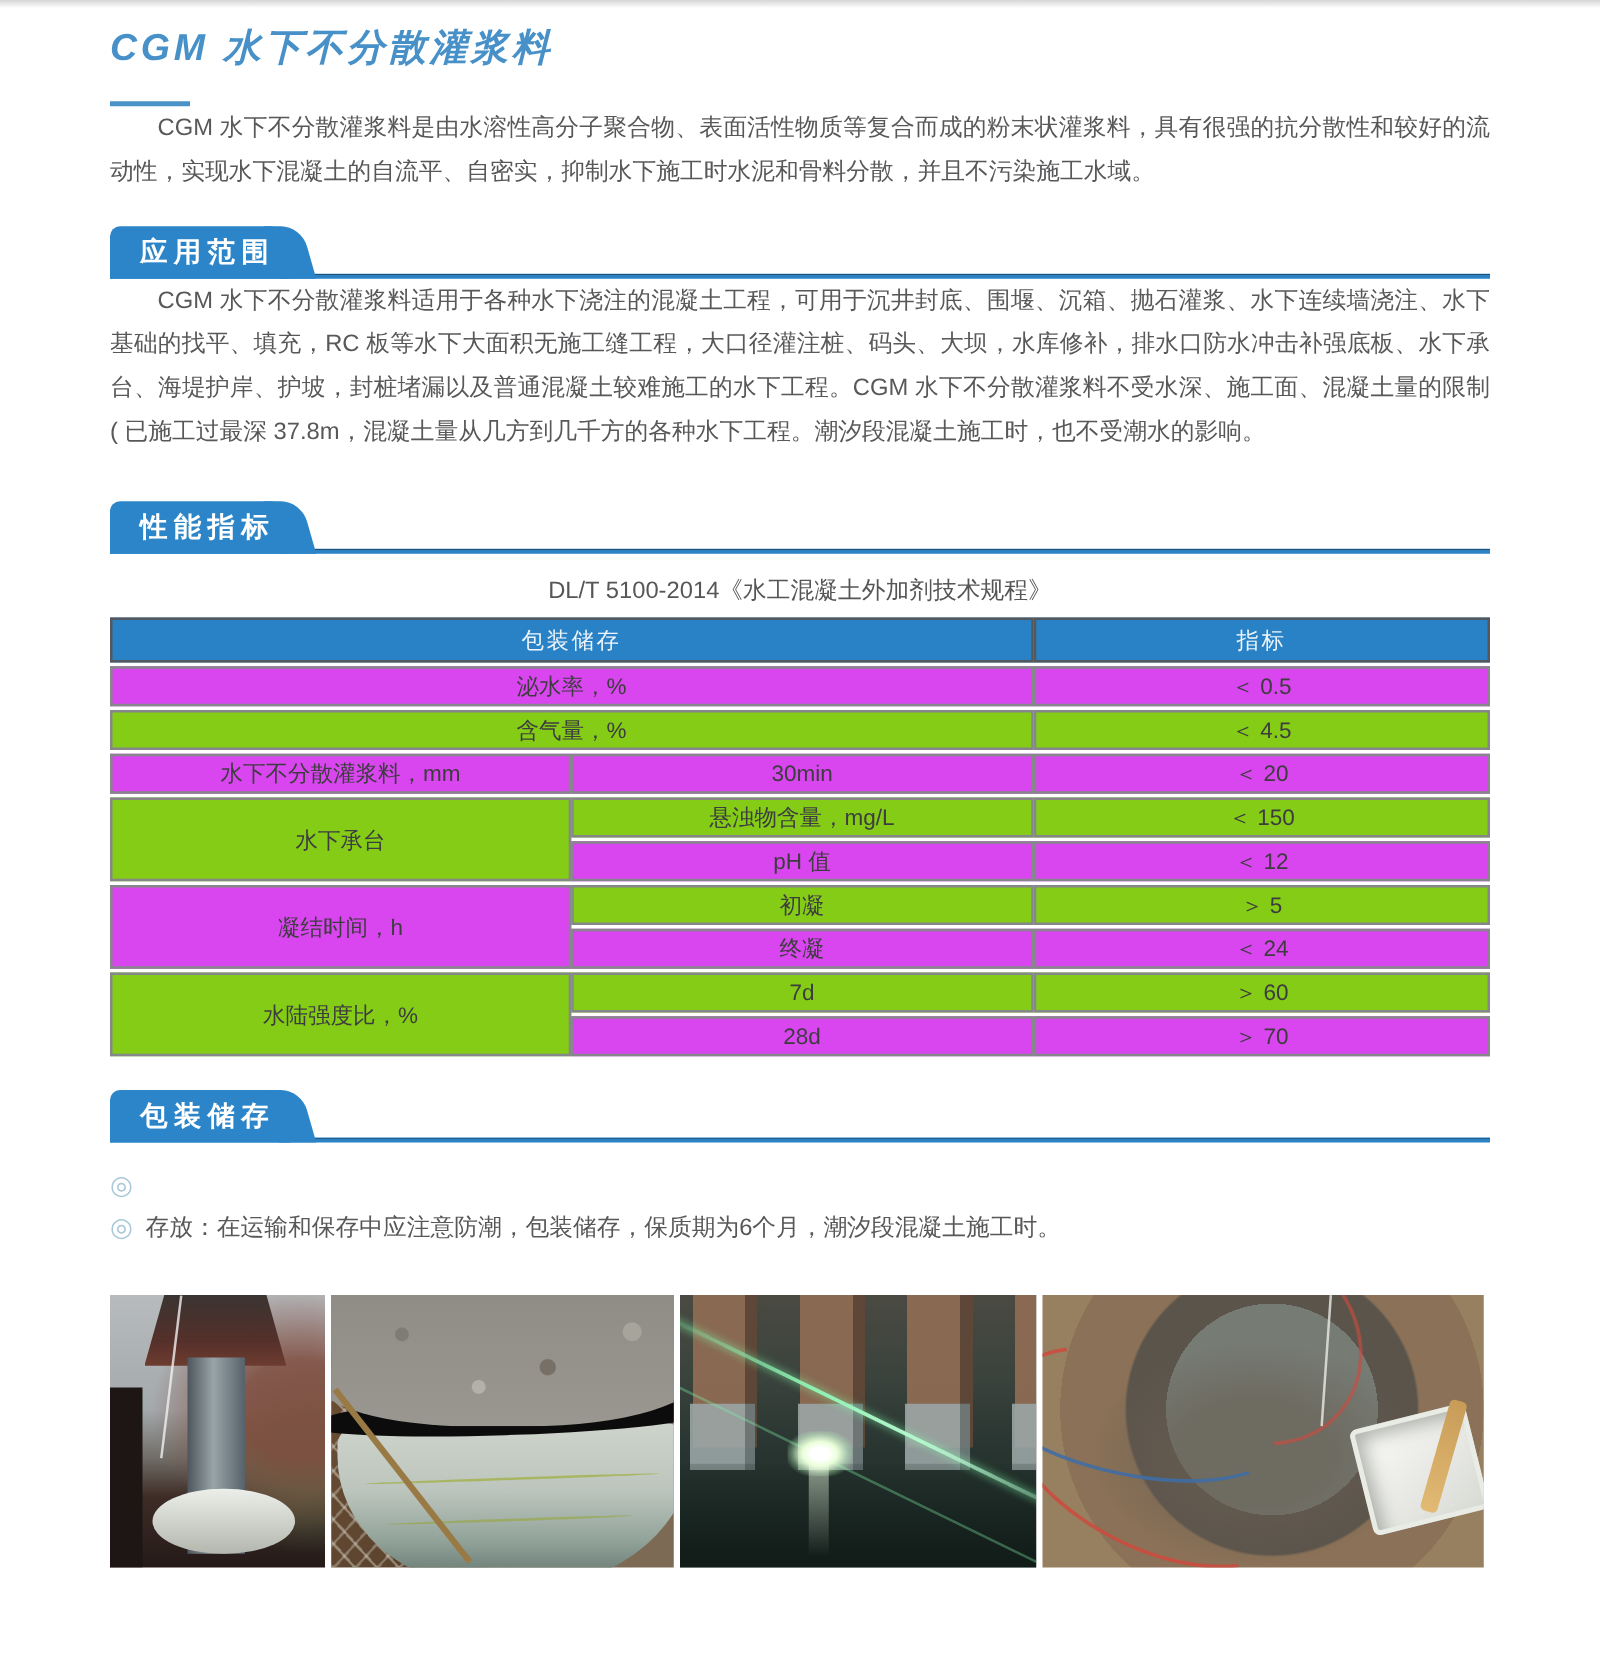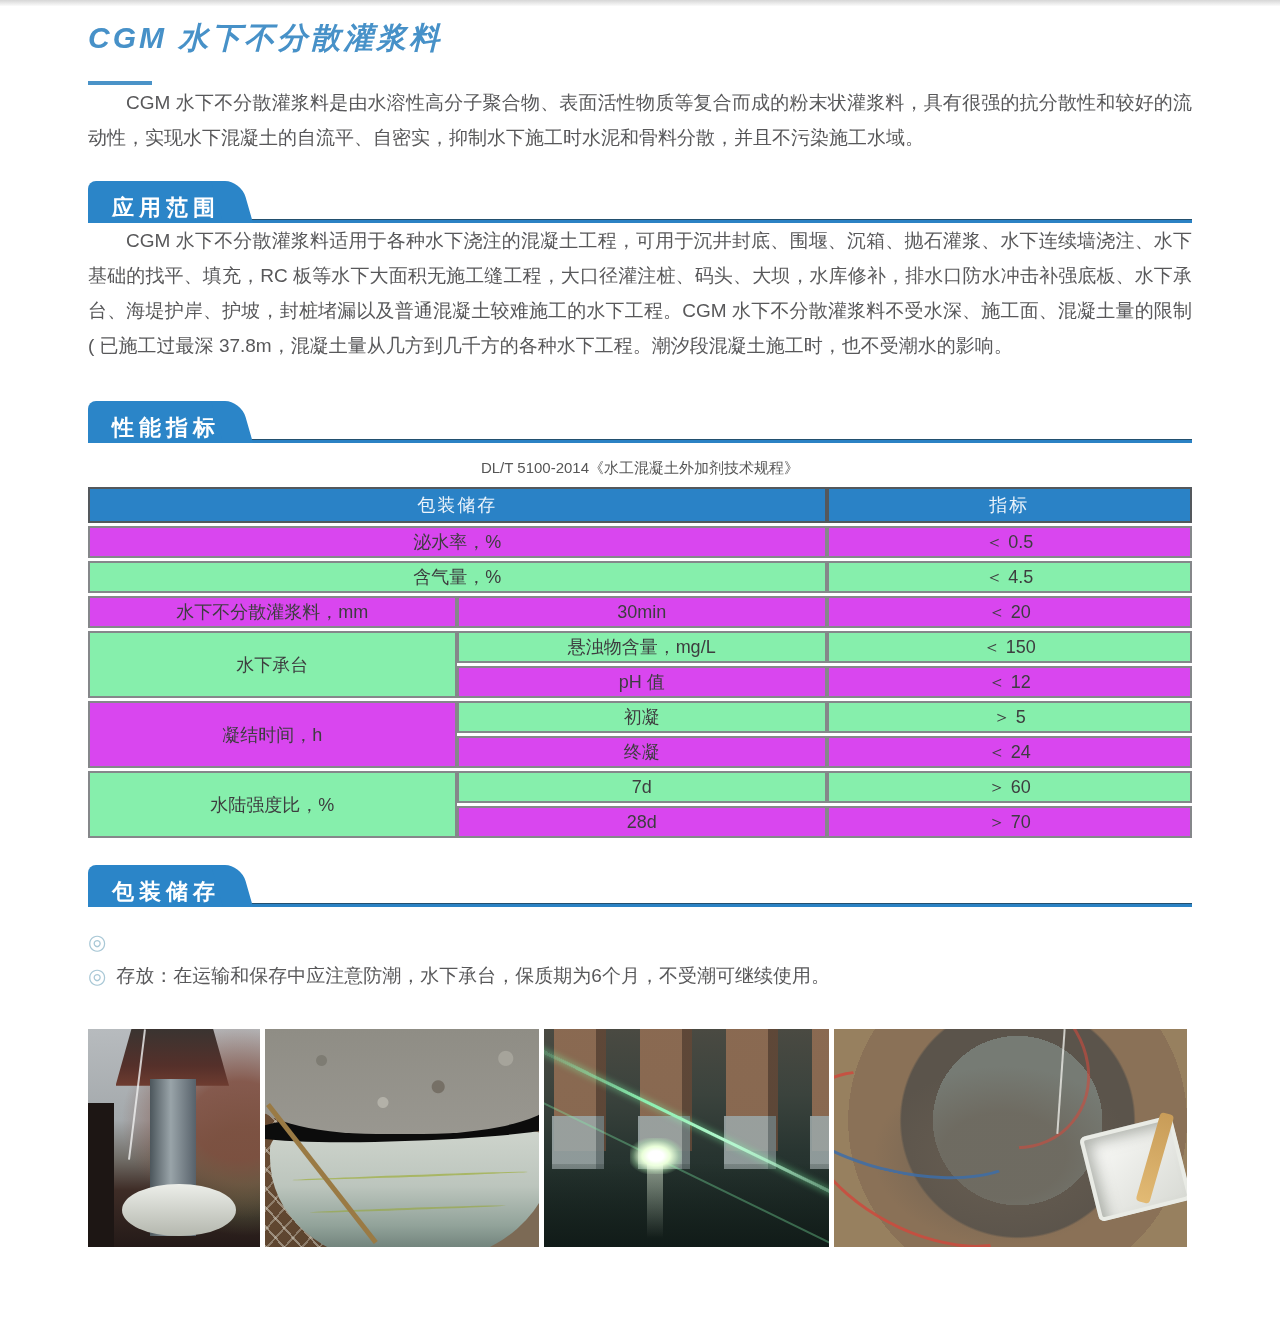--- a/index.html
+++ b/index.html
@@ -15,32 +15,32 @@
   .title-rule { width:64px; height:4px; background:#4a93c8; margin-top:22px; }
 
   p.body-text { font-size:19px; line-height:35px; color:#58585a; text-align:justify; text-indent:2em; margin:0; }
   .intro { margin-top:42px; }
 
   .sec-head { position:relative; height:42px; }
   .app-head  { margin-top:26px; }
   .perf-head { margin-top:38px; }
   .pack-head { margin-top:24px; }
   .sec-line { position:absolute; left:0; right:0; bottom:0; height:4px; background:#2b82c4; box-shadow:inset 0 1px 0 #23506f; }
-  .sec-badge { position:absolute; left:0; bottom:0; height:42px; background:#2b85c8; border-radius:8px 16px 0 0; padding:0 12px 0 24px; display:flex; align-items:flex-end; }
+  .sec-badge { position:absolute; left:0; bottom:0; height:42px; background:#2b85c8; border-radius:8px 16px 0 0; padding:0 12px 0 24px; display:flex; align-items:center; }
   .sec-badge::after { content:""; position:absolute; top:0; right:-15px; width:30px; height:100%; background:#2b85c8; transform:skewX(16deg); border-radius:0 16px 0 0; }
   .sec-badge span { position:relative; z-index:1; color:#ffffff; font-size:22px; font-weight:700; letter-spacing:5px; }
   .sec-body { margin-top:22px; }
 
-  .standard { text-align:center; font-size:15px; color:#565656; margin:16px 0 6px; }
+  .standard { text-align:center; font-size:19px; color:#565656; margin:16px 0 6px; }
 
   table.perf { width:100%; border-collapse:separate; border-spacing:0 3px; table-layout:fixed; }
   table.perf th { background:#2a82c6; color:#ecf4fb; font-size:18px; font-weight:400; height:30px; border:2px solid #54585c; letter-spacing:2px; }
   table.perf td { font-size:18px; color:#3d3d3f; height:26px; text-align:center; vertical-align:middle; border:2px solid #85878a; padding:1px 4px; }
   td.g { background:#d946ef; }
-  td.w { background:#86efac; }
+  td.w { background:#84cc16; }
 
   .pack-bullets { margin-top:18px; }
   .bullet { display:flex; align-items:flex-start; gap:10px; font-size:19px; color:#58585a; line-height:34px; }
   .ring { color:#a9c8d6; font-size:21px; line-height:34px; flex:none; }
 
   .photos { display:flex; gap:5px; margin-top:36px; height:218px; }
   .photo { position:relative; overflow:hidden; flex:none; height:100%; }
   .abs { position:absolute; }
 
   
@@ -195,21 +195,21 @@
       <div class="sec-badge">
         <span>包装储存</span>
       </div>
     </div>
     <div class="pack-bullets">
       <div class="bullet">
         <span class="ring">◎</span>
       </div>
       <div class="bullet">
         <span class="ring">◎</span>
-        <span>存放：在运输和保存中应注意防潮，水下承台，保质期为6个月，不受潮可继续使用。</span>
+        <span>存放：在运输和保存中应注意防潮，包装储存，保质期为6个月，潮汐段混凝土施工时。</span>
       </div>
     </div>
 
     <div class="photos">
       <div class="photo p1">
         <div class="abs p1-cap"></div>
         <div class="abs p1-rope"></div>
         <div class="abs p1-pile"></div>
         <div class="abs p1-basin"></div>
         <div class="abs p1-dark"></div>

